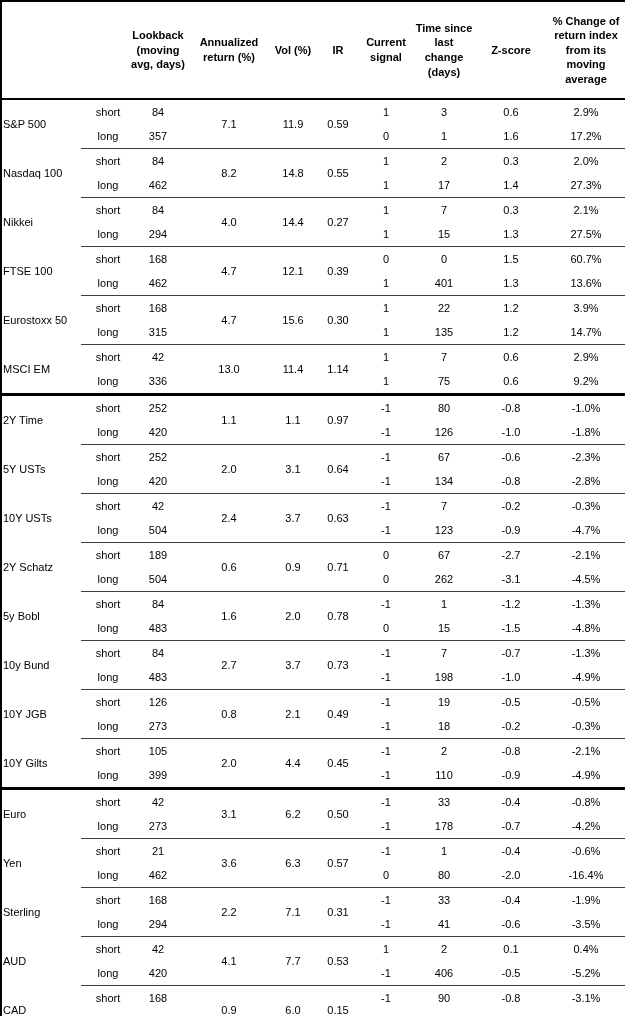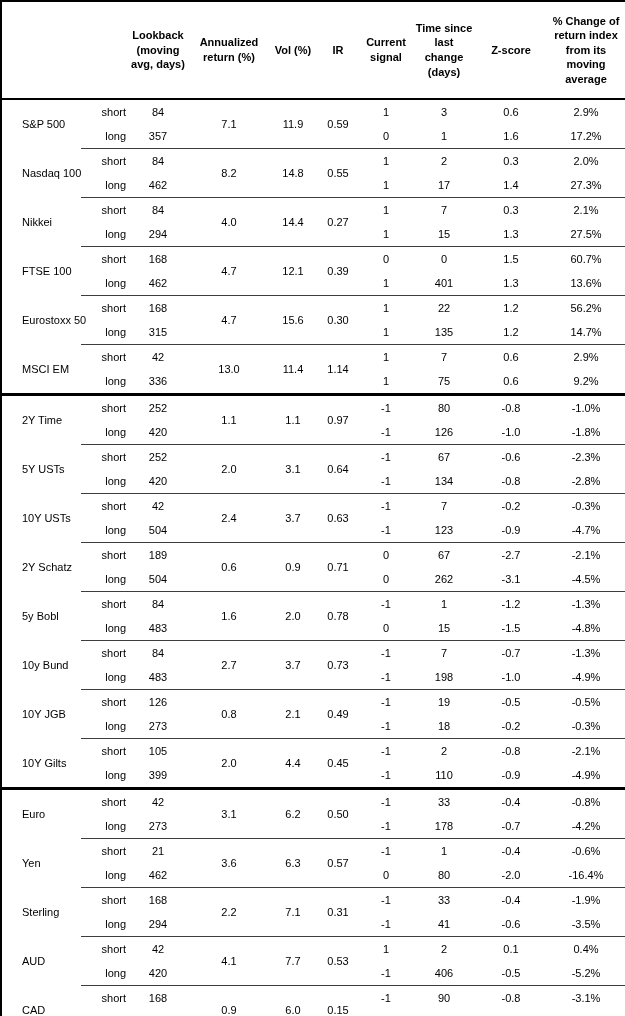--- a/index.html
+++ b/index.html
@@ -34,24 +34,24 @@
   td {
     font-size: 11px;
     text-align: center;
     vertical-align: middle;
     height: 24px;
     padding: 0 1px;
     white-space: nowrap;
   }
   td.name {
     text-align: left;
-    padding-left: 20px;
+    padding-left: 1px;
   }
   td.sub {
-    text-align: right;
+    text-align: center;
     padding-left: 9px;
   }
   
   tbody.group tr.r1 td { border-top: 1px solid #3d3d3d; }
   tbody.group tr.r1 td.name { border-top: none; }
   
   tbody.section-start tr.r1 td,
   tbody.section-start tr.r1 td.name { border-top: 3px solid #000; }
   
   tbody.first-group tr.r1 td,
@@ -189,21 +189,21 @@
         <tr class="r1">
           <td class="name" rowspan="2">Eurostoxx 50</td>
           <td class="sub">short</td>
           <td>168</td>
           <td class="merged" rowspan="2">4.7</td>
           <td class="merged" rowspan="2">15.6</td>
           <td class="merged" rowspan="2">0.30</td>
           <td>1</td>
           <td>22</td>
           <td>1.2</td>
-          <td>56.2%</td>
+          <td>3.9%</td>
         </tr>
         <tr class="r2">
           <td class="sub">long</td>
           <td>315</td>
           <td>1</td>
           <td>135</td>
           <td>1.2</td>
           <td>14.7%</td>
         </tr>
       </tbody>

